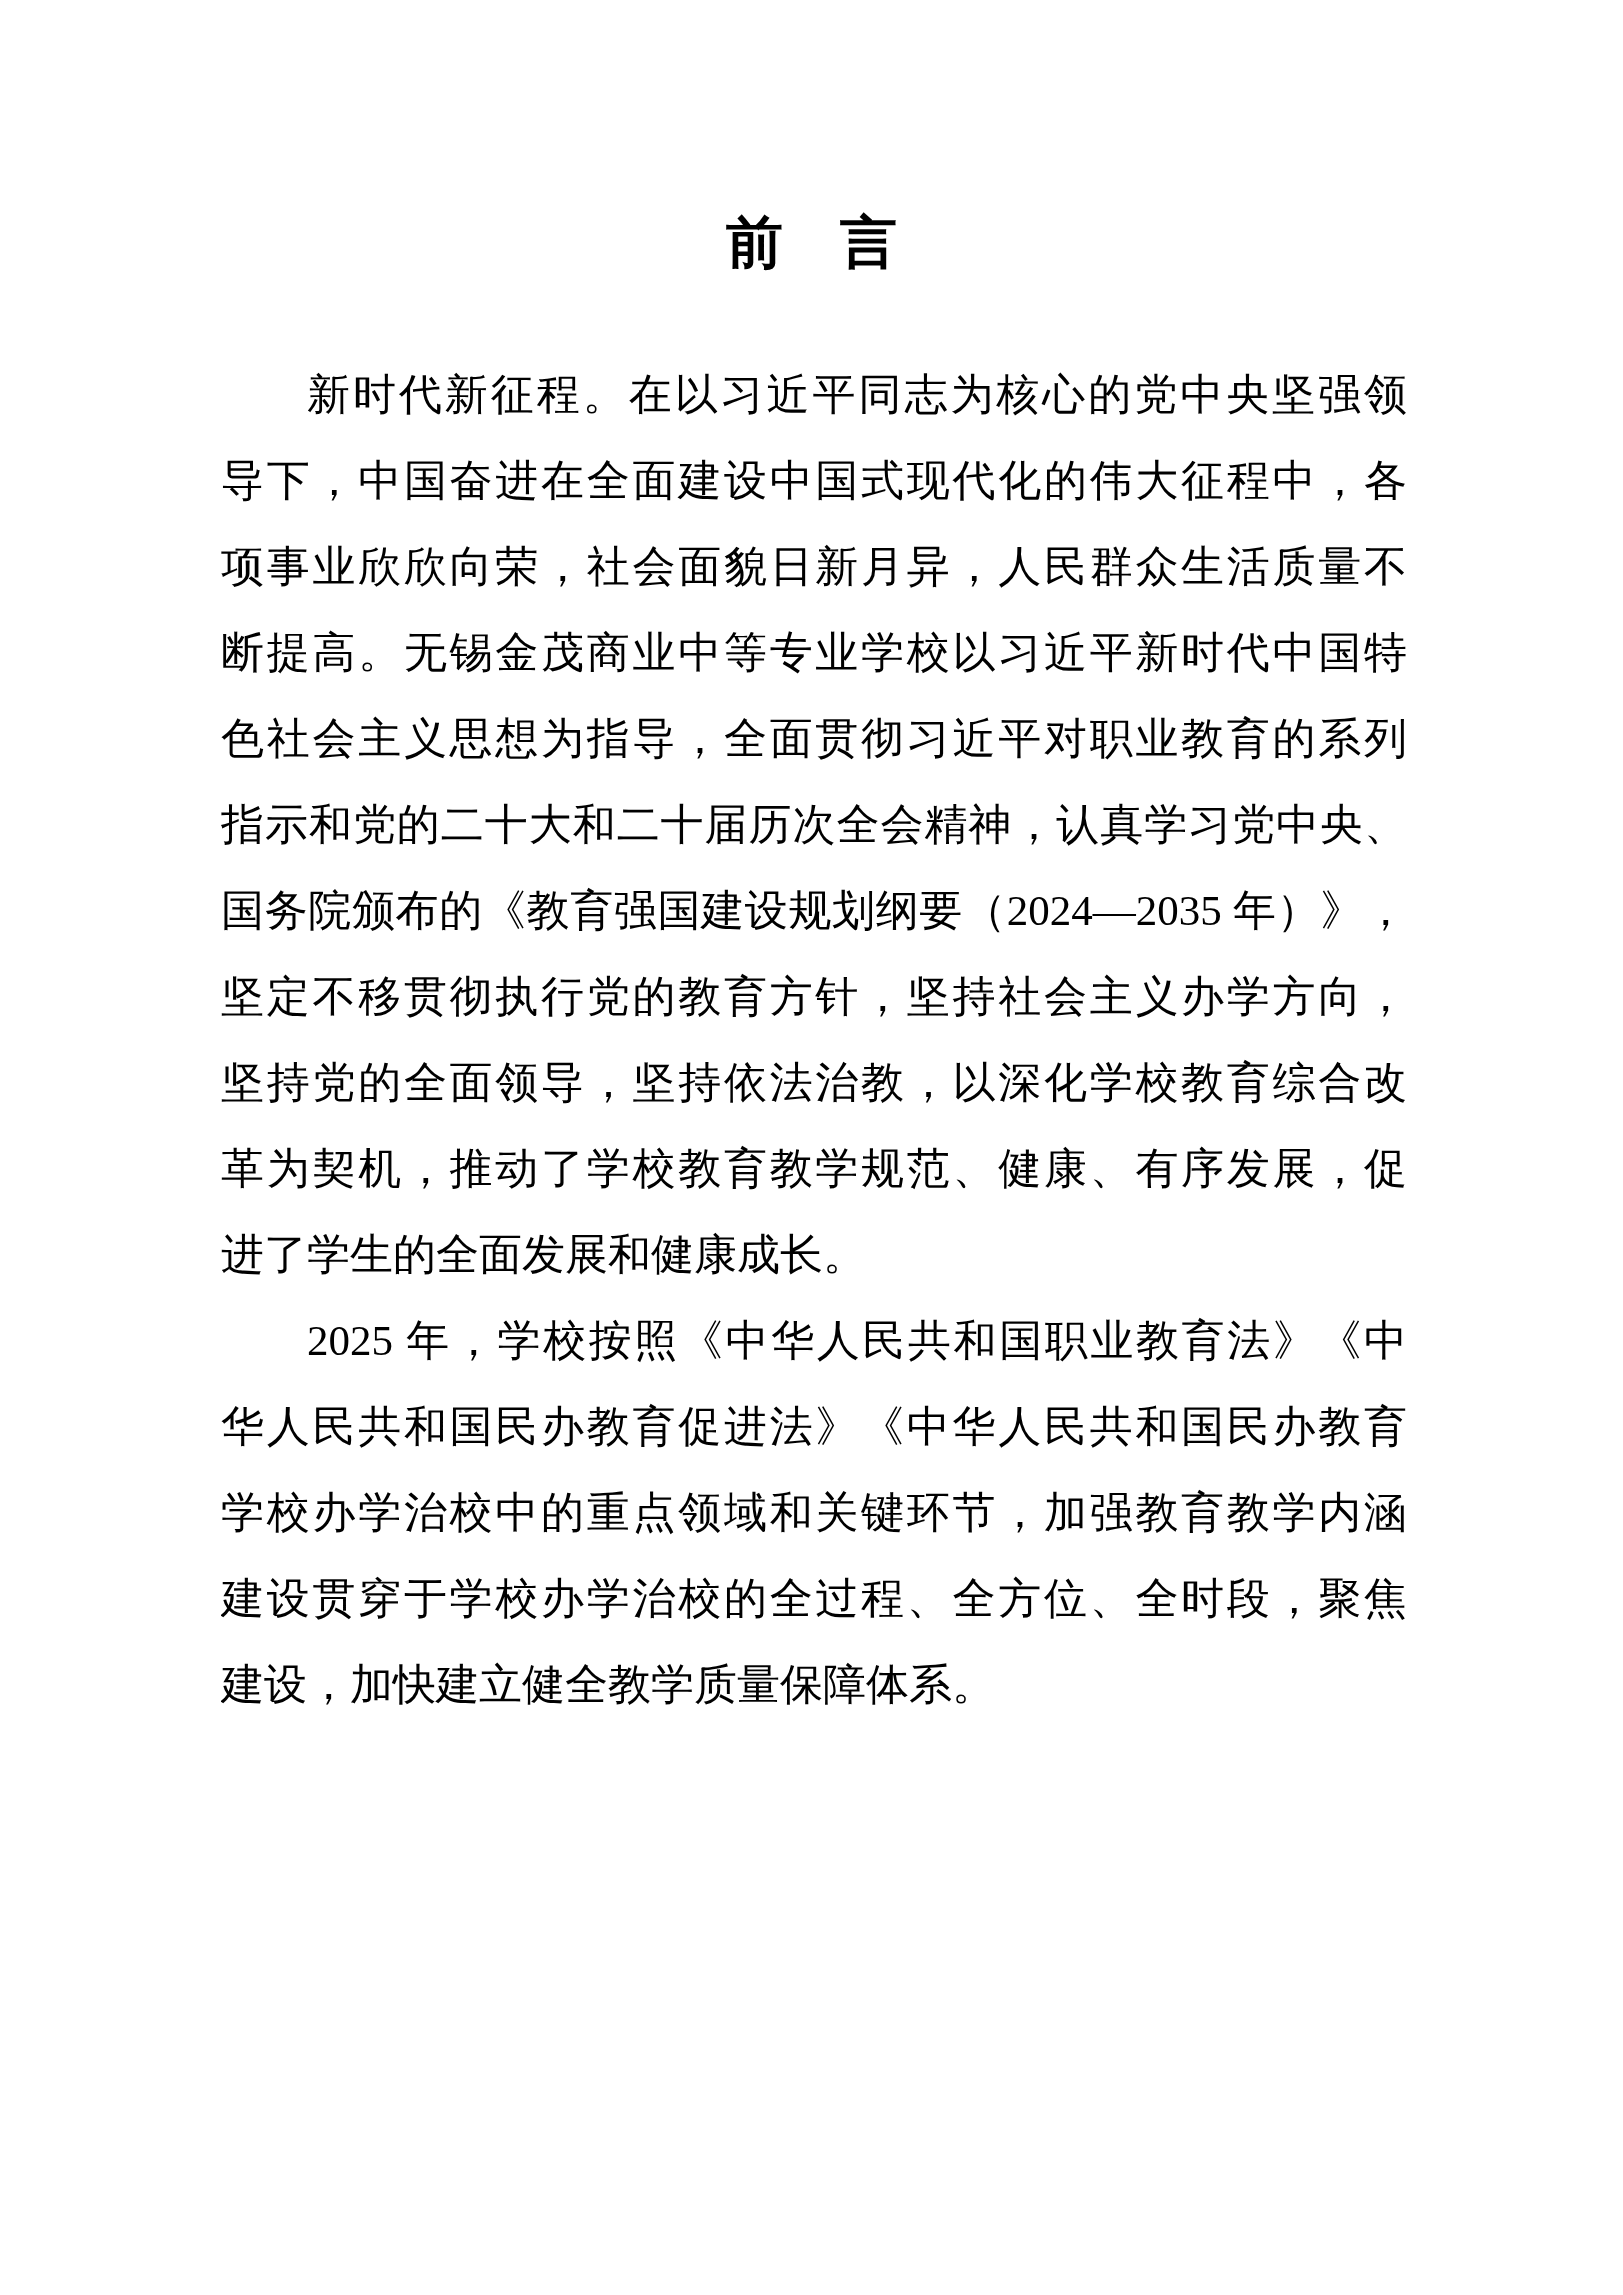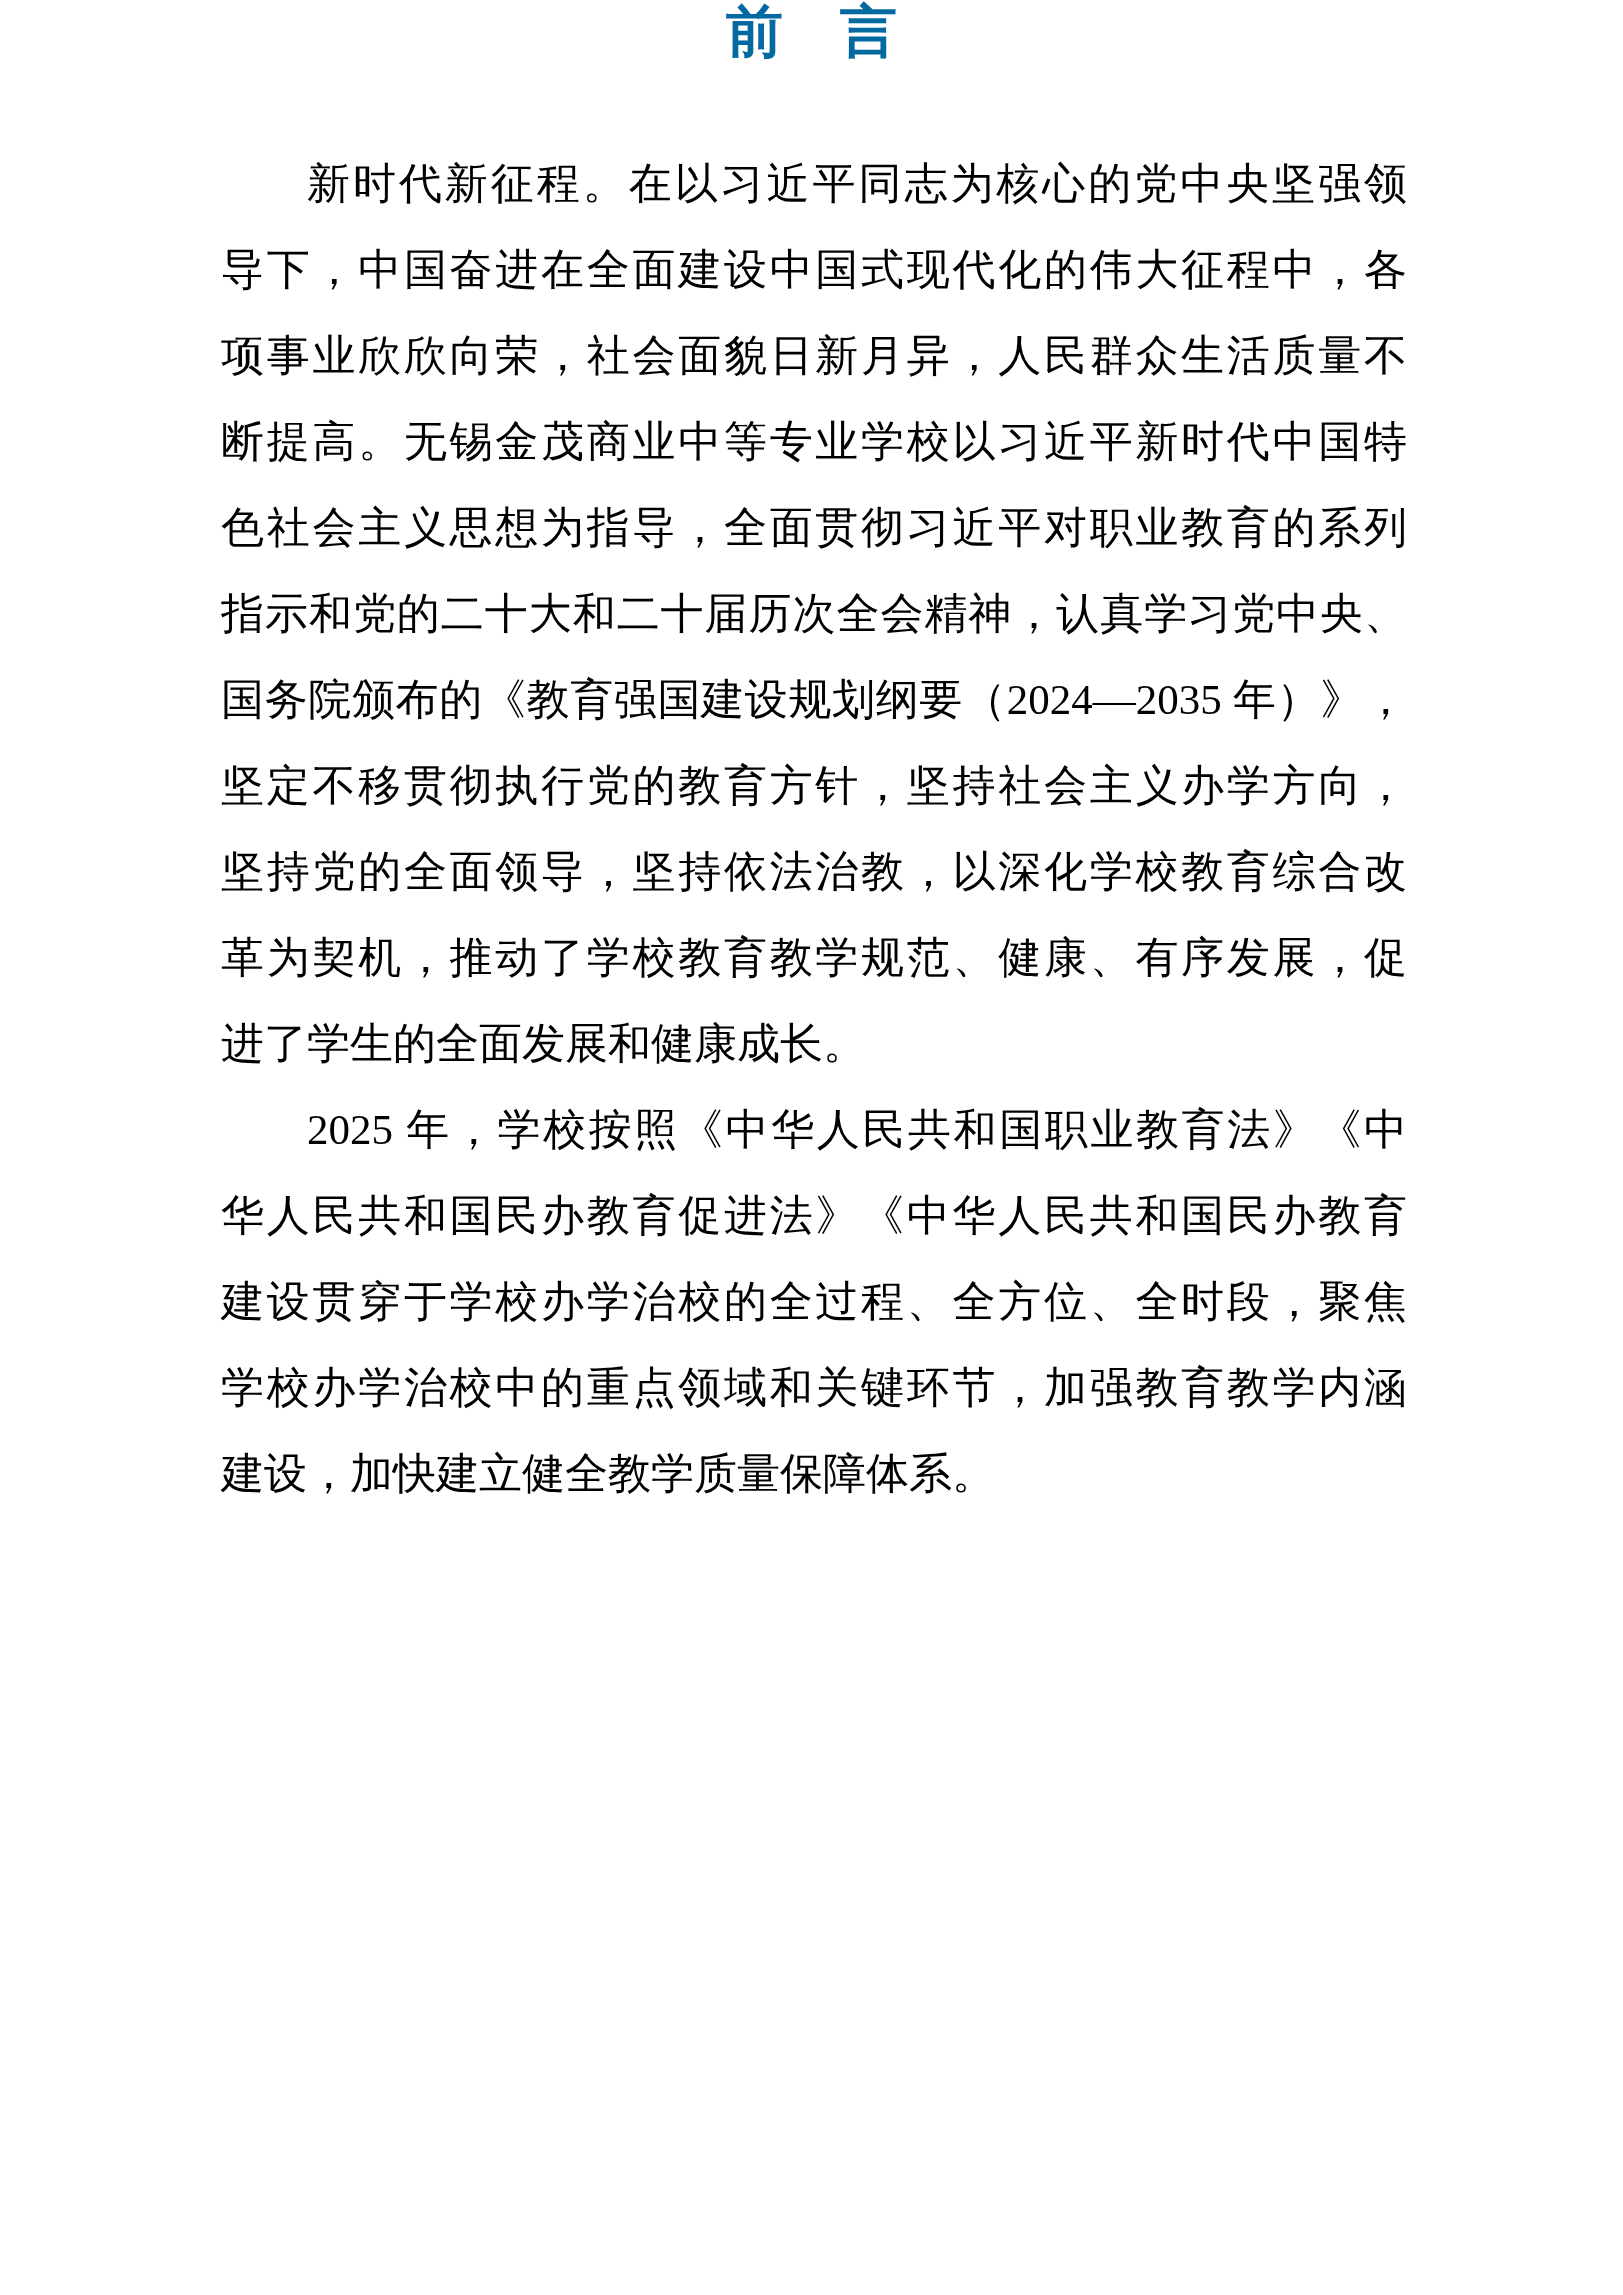--- a/index.html
+++ b/index.html
@@ -10,25 +10,26 @@
   .page {
     position: relative;
     width: 1623px;
     height: 2295px;
     background: #ffffff;
     color: #000000;
     font-family: "Liberation Serif", "DejaVu Serif", serif;
     overflow: hidden;
   }
   .title {
+    padding-top: 211px;
     font-size: 57px;
     line-height: 64px;
     font-weight: 700;
     text-align: center;
-    color: #0369a1;
+    color: #000000;
   }
   .content {
     width: 1186px;
     margin: 77px 88px 0 221px;
   }
   .para {
     margin: 0;
     padding: 0;
   }
   .line {
@@ -68,21 +69,21 @@
       <div class="line">国务院颁布的《教育强国建设规划纲要（2024—2035 年）》，</div>
       <div class="line">坚定不移贯彻执行党的教育方针，坚持社会主义办学方向，</div>
       <div class="line">坚持党的全面领导，坚持依法治教，以深化学校教育综合改</div>
       <div class="line">革为契机，推动了学校教育教学规范、健康、有序发展，促</div>
       <div class="line end">进了学生的全面发展和健康成长。</div>
     </div>
 
     <div class="para">
       <div class="line indent">2025 年，学校按照《中华人民共和国职业教育法》《中</div>
       <div class="line">华人民共和国民办教育促进法》《中华人民共和国民办教育</div>
+      <div class="line">学校办学治校中的重点领域和关键环节，加强教育教学内涵</div>
       <div class="line">建设贯穿于学校办学治校的全过程、全方位、全时段，聚焦</div>
-      <div class="line">学校办学治校中的重点领域和关键环节，加强教育教学内涵</div>
       <div class="line end">建设，加快建立健全教学质量保障体系。</div>
     </div>
 
 
   </div>
 </div>
 
 
 </body></html>

